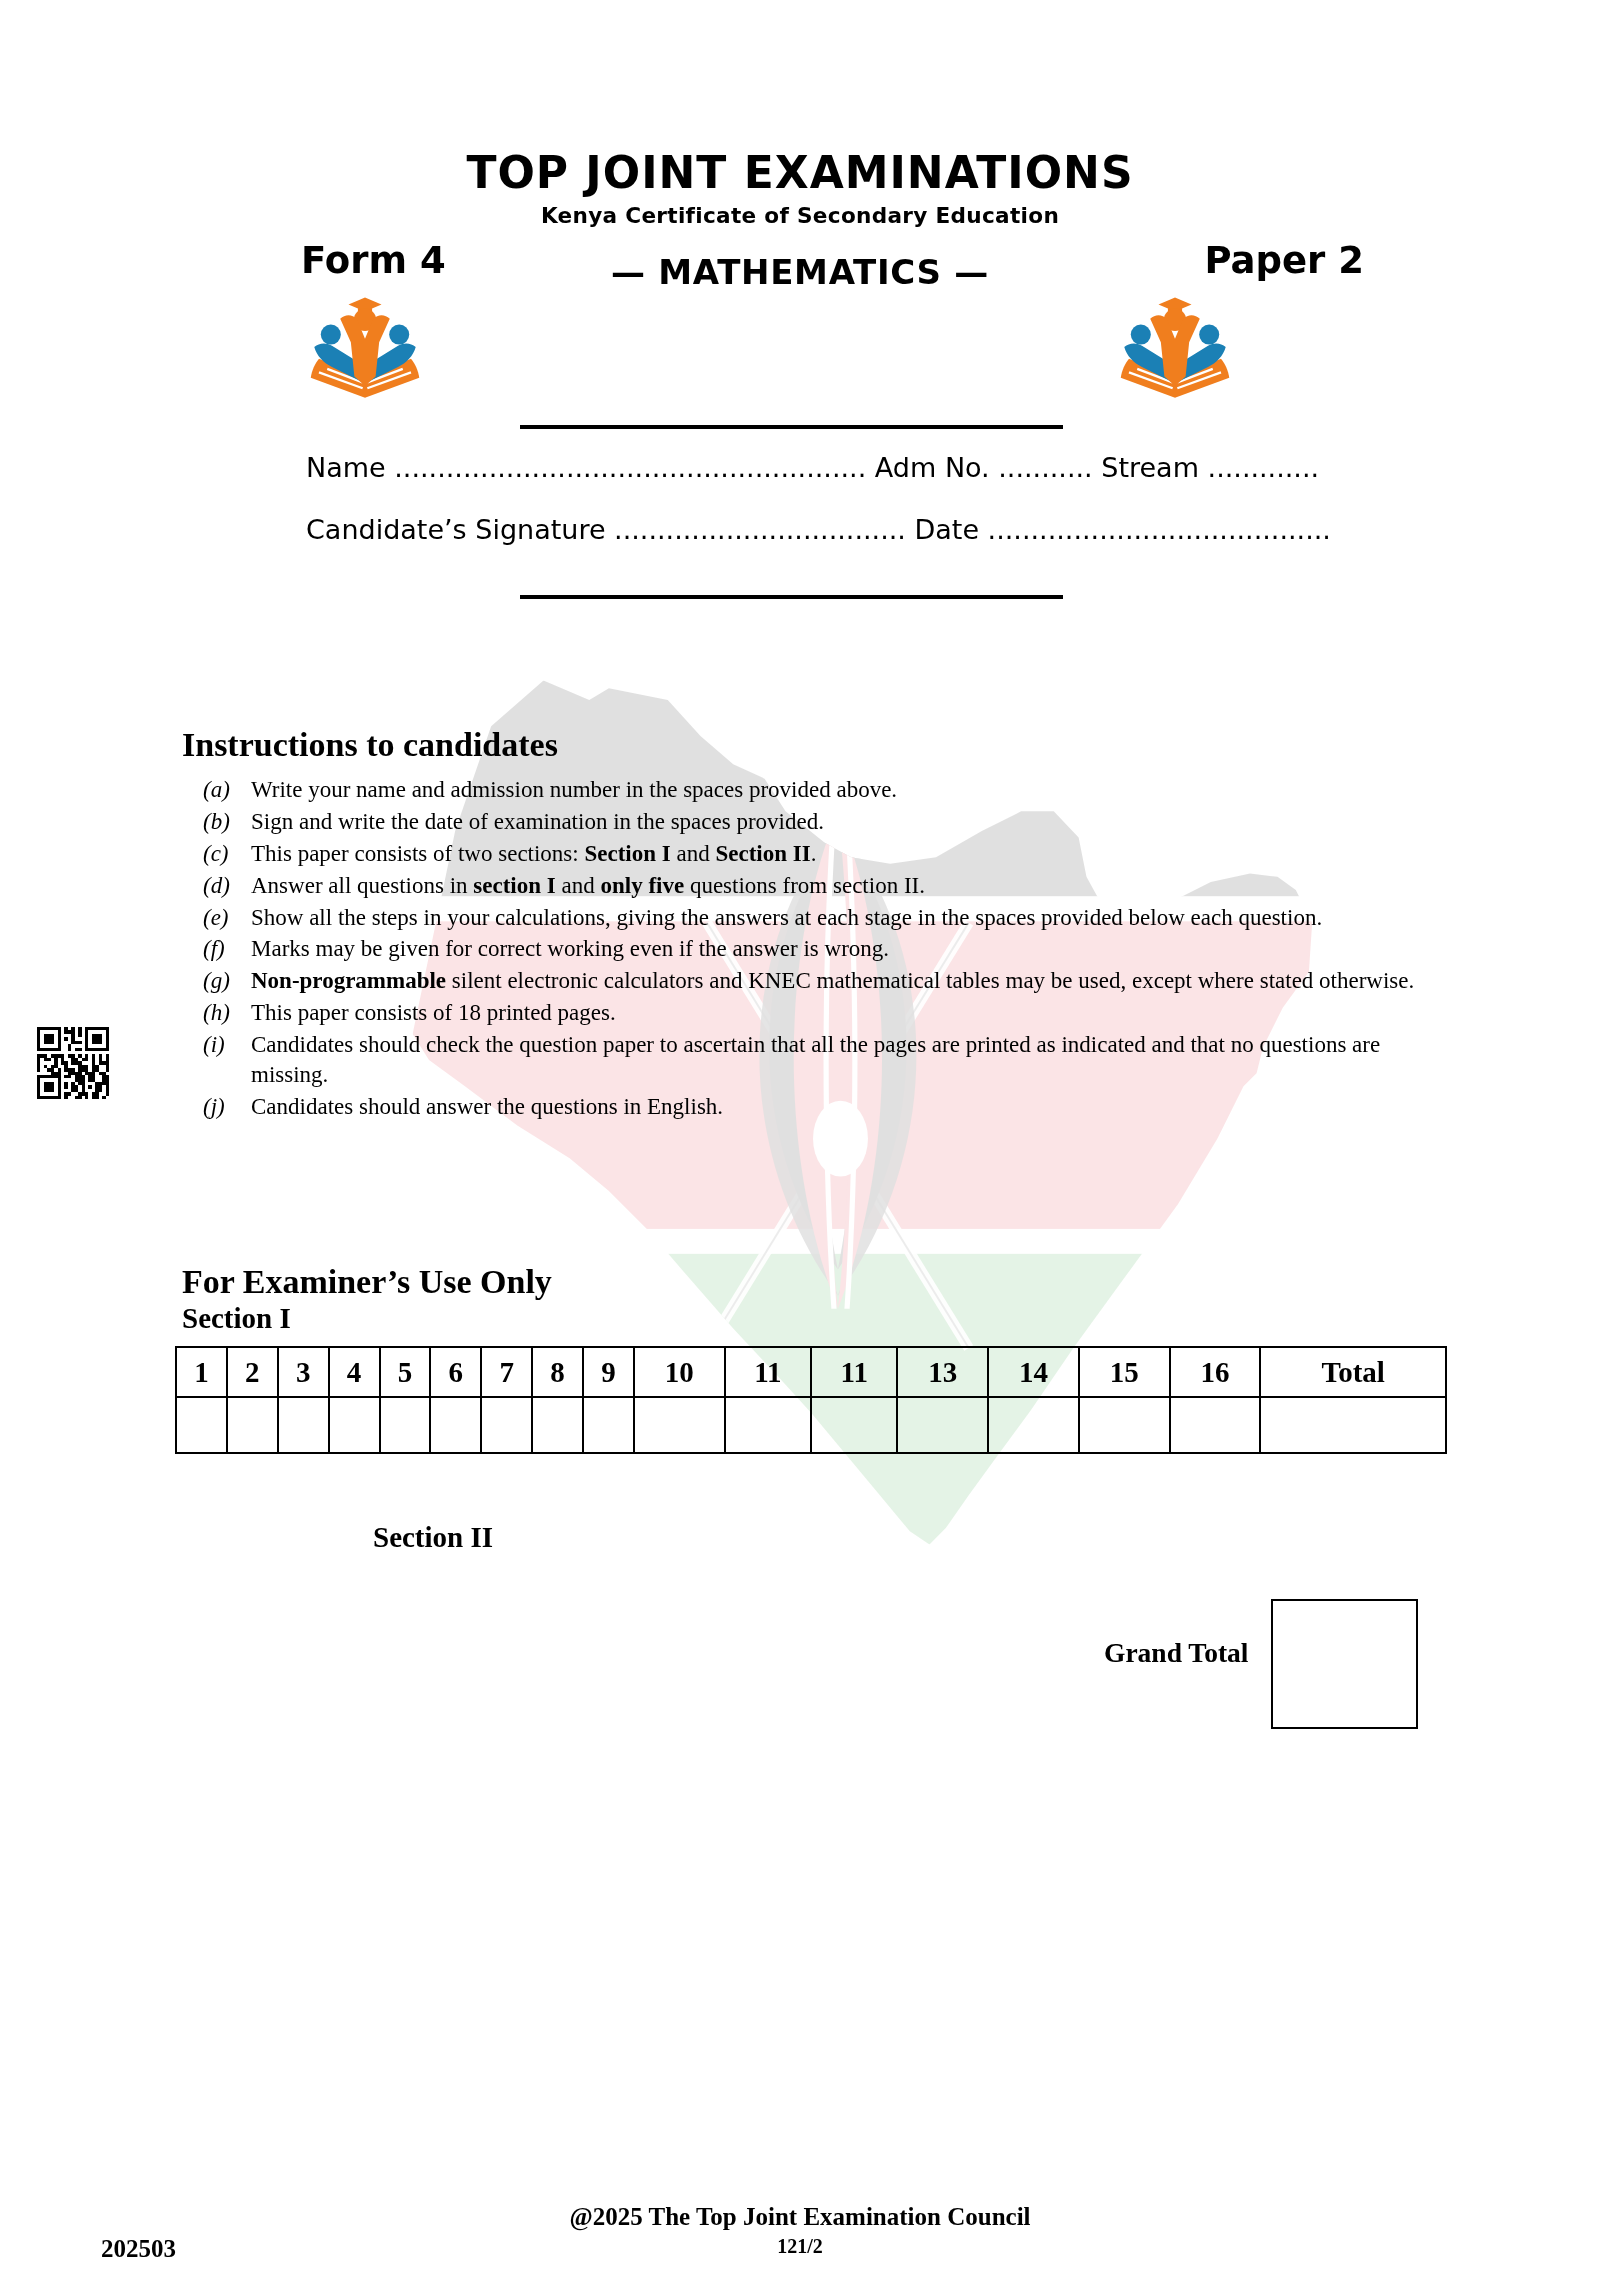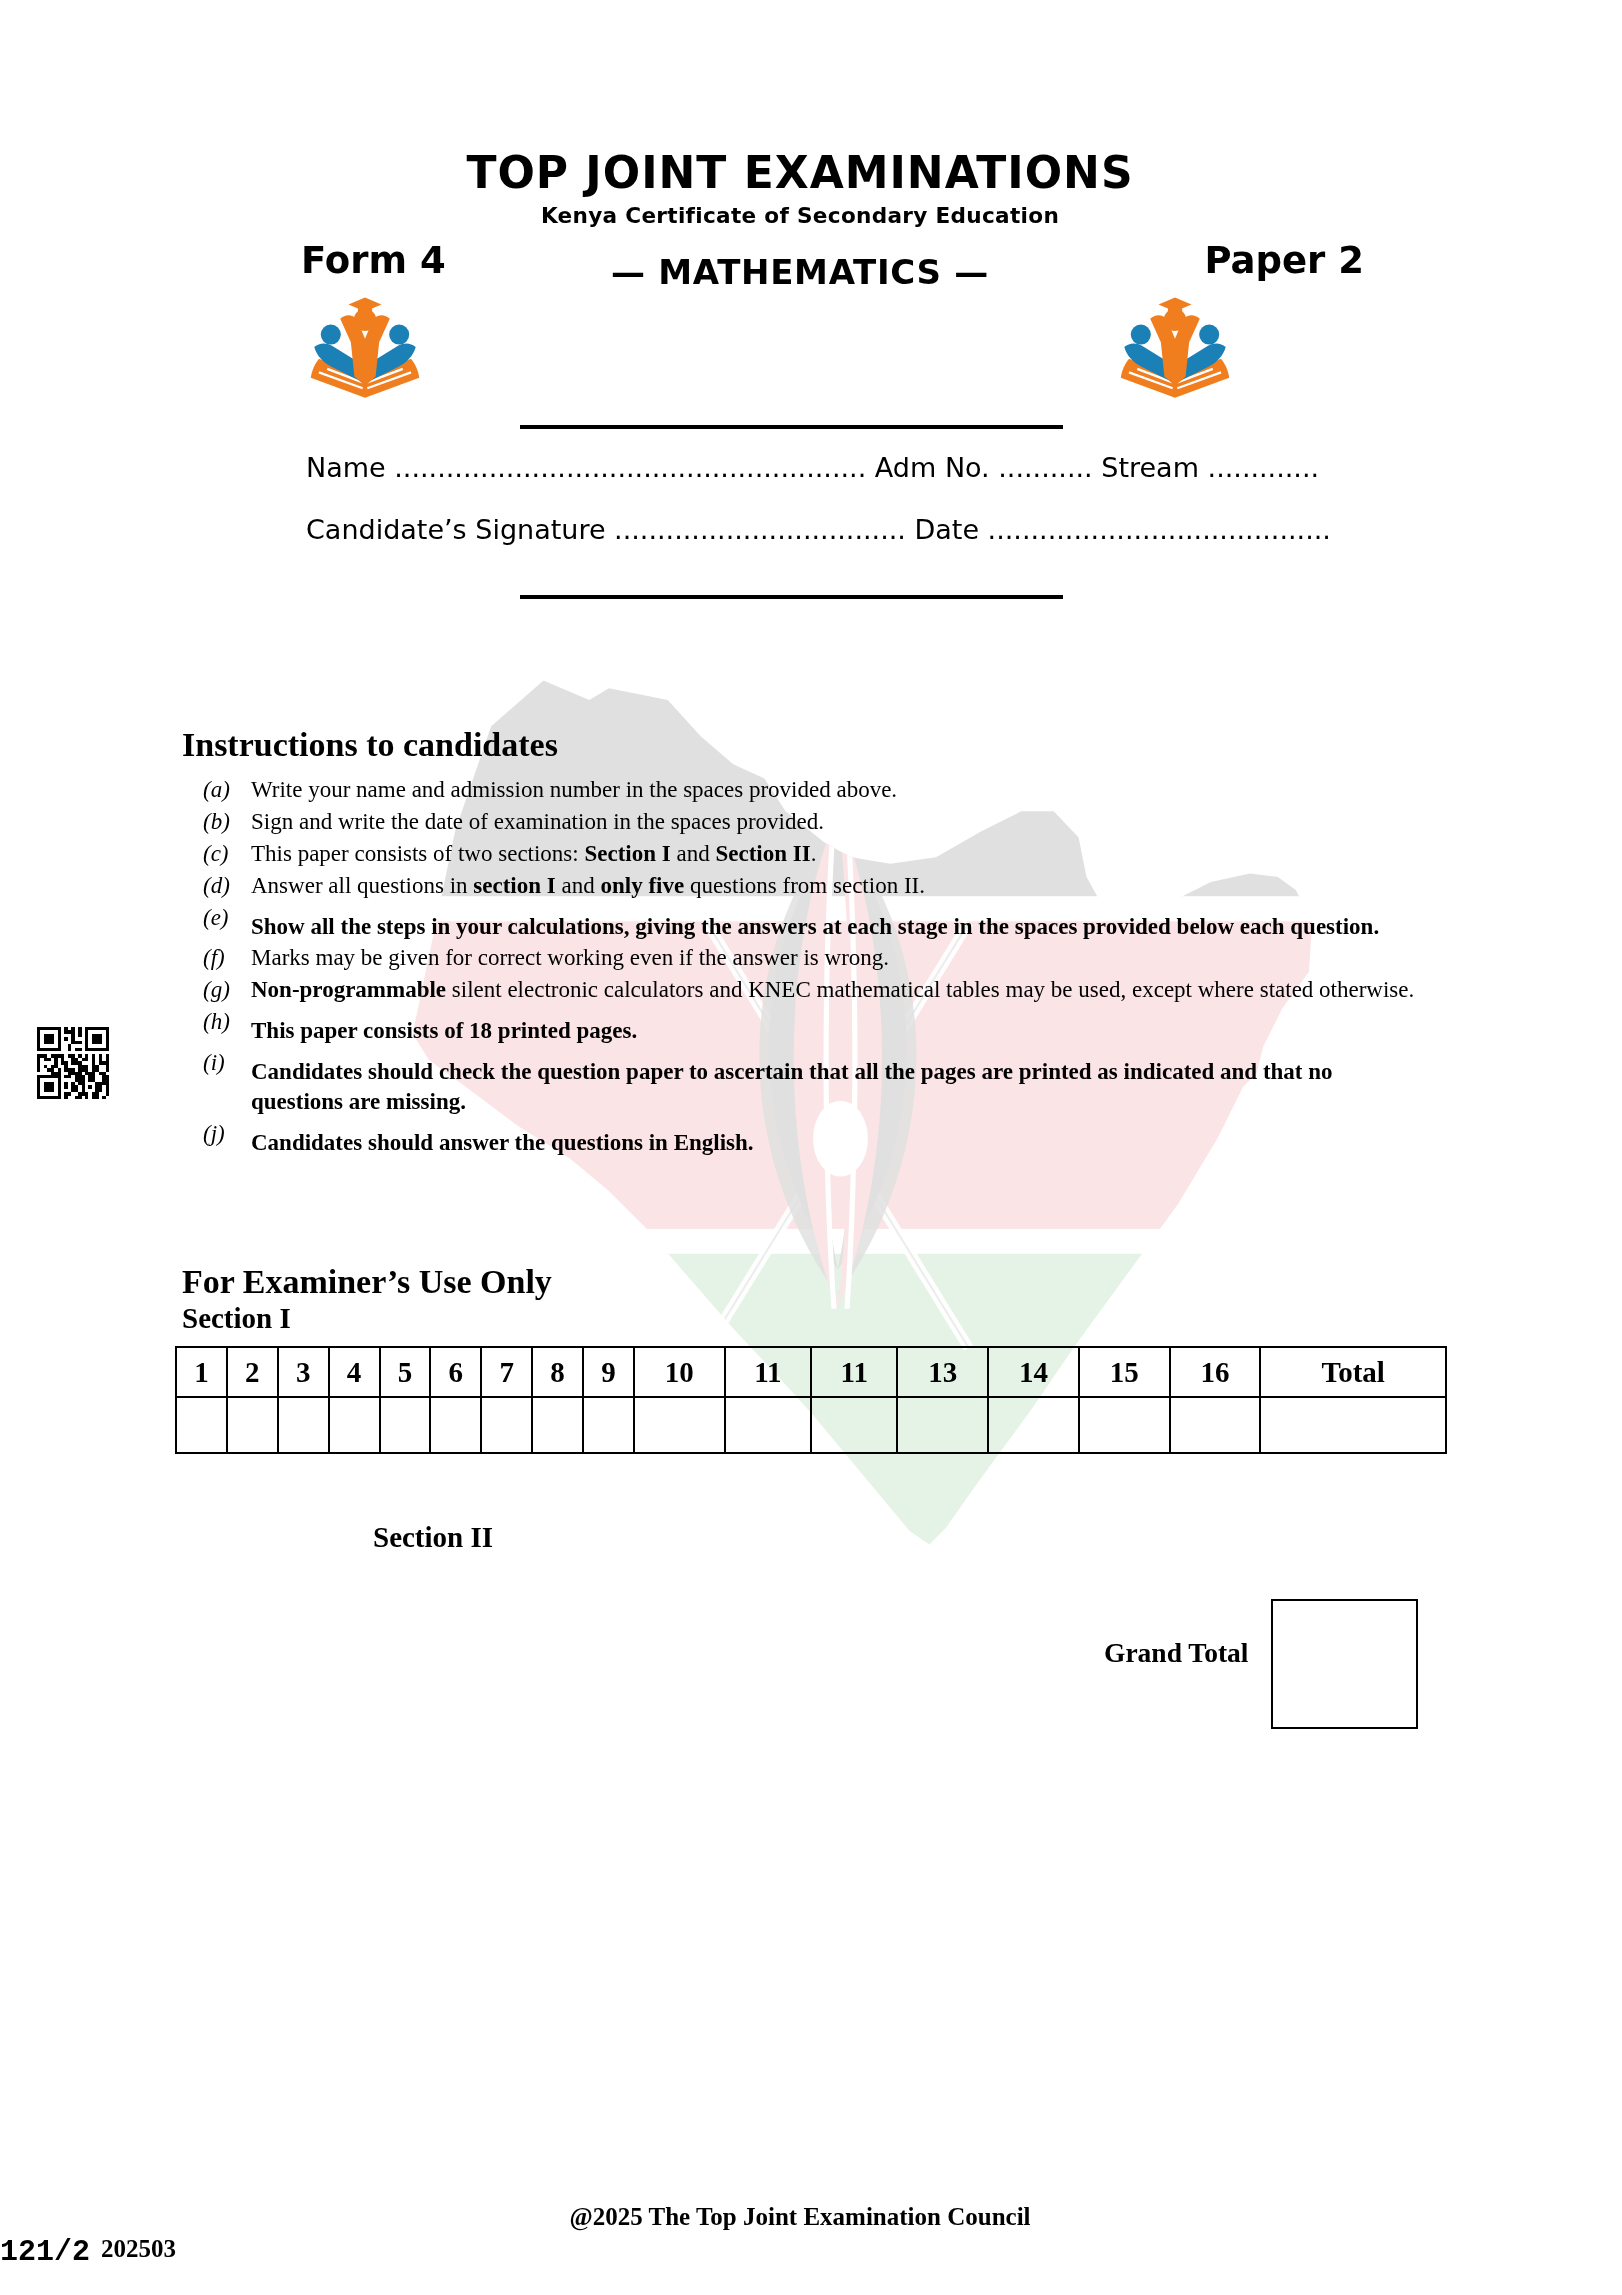--- a/index.html
+++ b/index.html
@@ -155,21 +155,21 @@
     font-size: 23px;
     line-height: 1.30;
     margin-bottom: 2px;
   }
   .instr-label {
     flex: 0 0 48px;
     font-style: italic;
     font-size: 23px;
   }
   .instr-text { flex: 1 1 auto; }
-  .instr-text.bold { font-weight: bold; margin-top: 9px; }
+  .instr-text.bold { font-weight: normal; }
 
   
   #examiner-heading {
     position: absolute;
     left: 182px;
     top: 1263px;
     font-size: 34px;
     font-weight: bold;
     z-index: 3;
   }
@@ -246,25 +246,24 @@
     top: 2203px;
     text-align: center;
     font-size: 25px;
     font-weight: bold;
     z-index: 3;
   }
   #footer-paper {
     position: absolute;
     left: 0; right: 0;
     top: 2235px;
-    text-align: left;
-    font-size: 30px;
-    font-weight: bold;
-    z-index: 3;
-    font-family: Liberation Mono, monospace;
+    text-align: center;
+    font-size: 20px;
+    font-weight: bold;
+    z-index: 3;
   }
 </style>
 </head>
 <body>
 
 <div id="page">
 
   <svg id="watermark" viewBox="0 0 1420 1430" preserveAspectRatio="none" aria-hidden="true">
     <defs>
       <clipPath id="kenyaClip">

